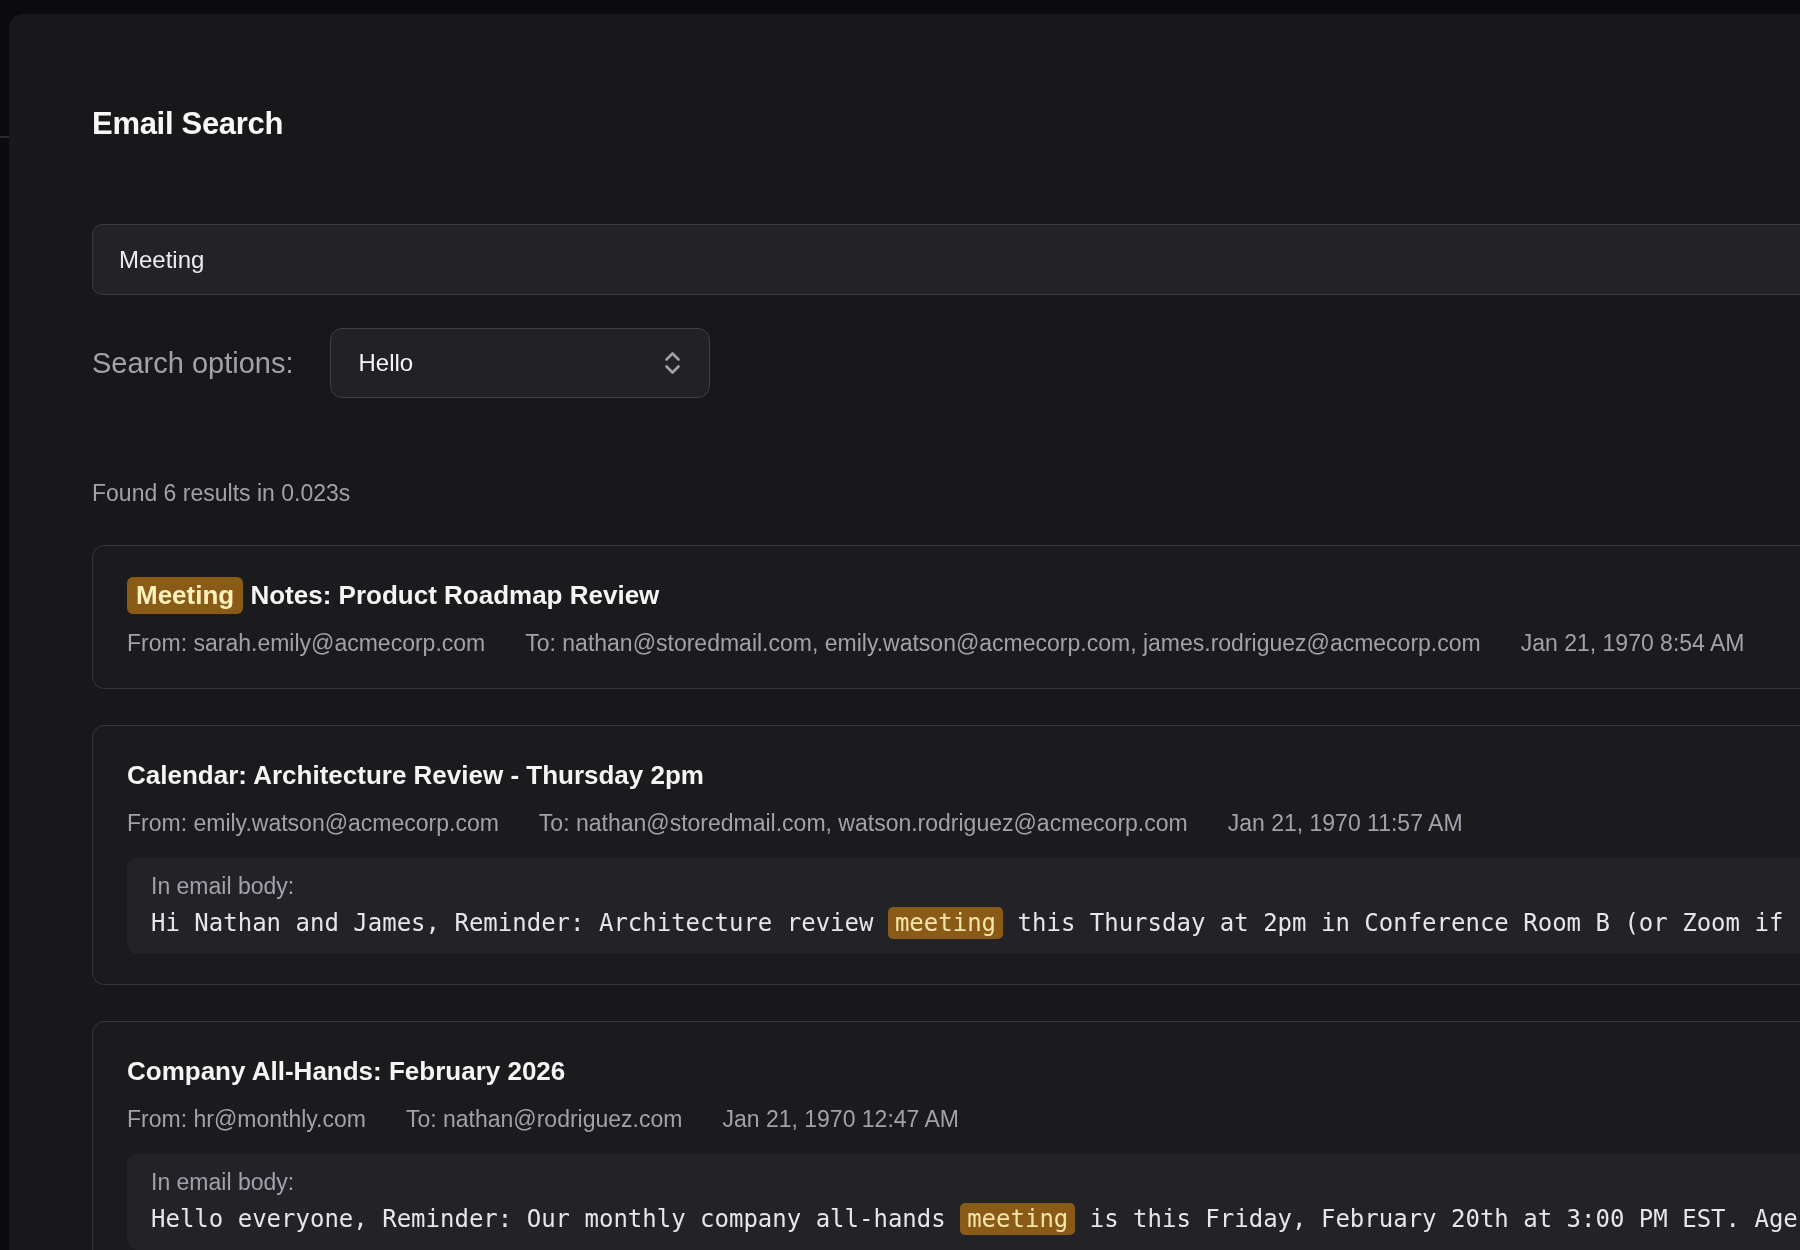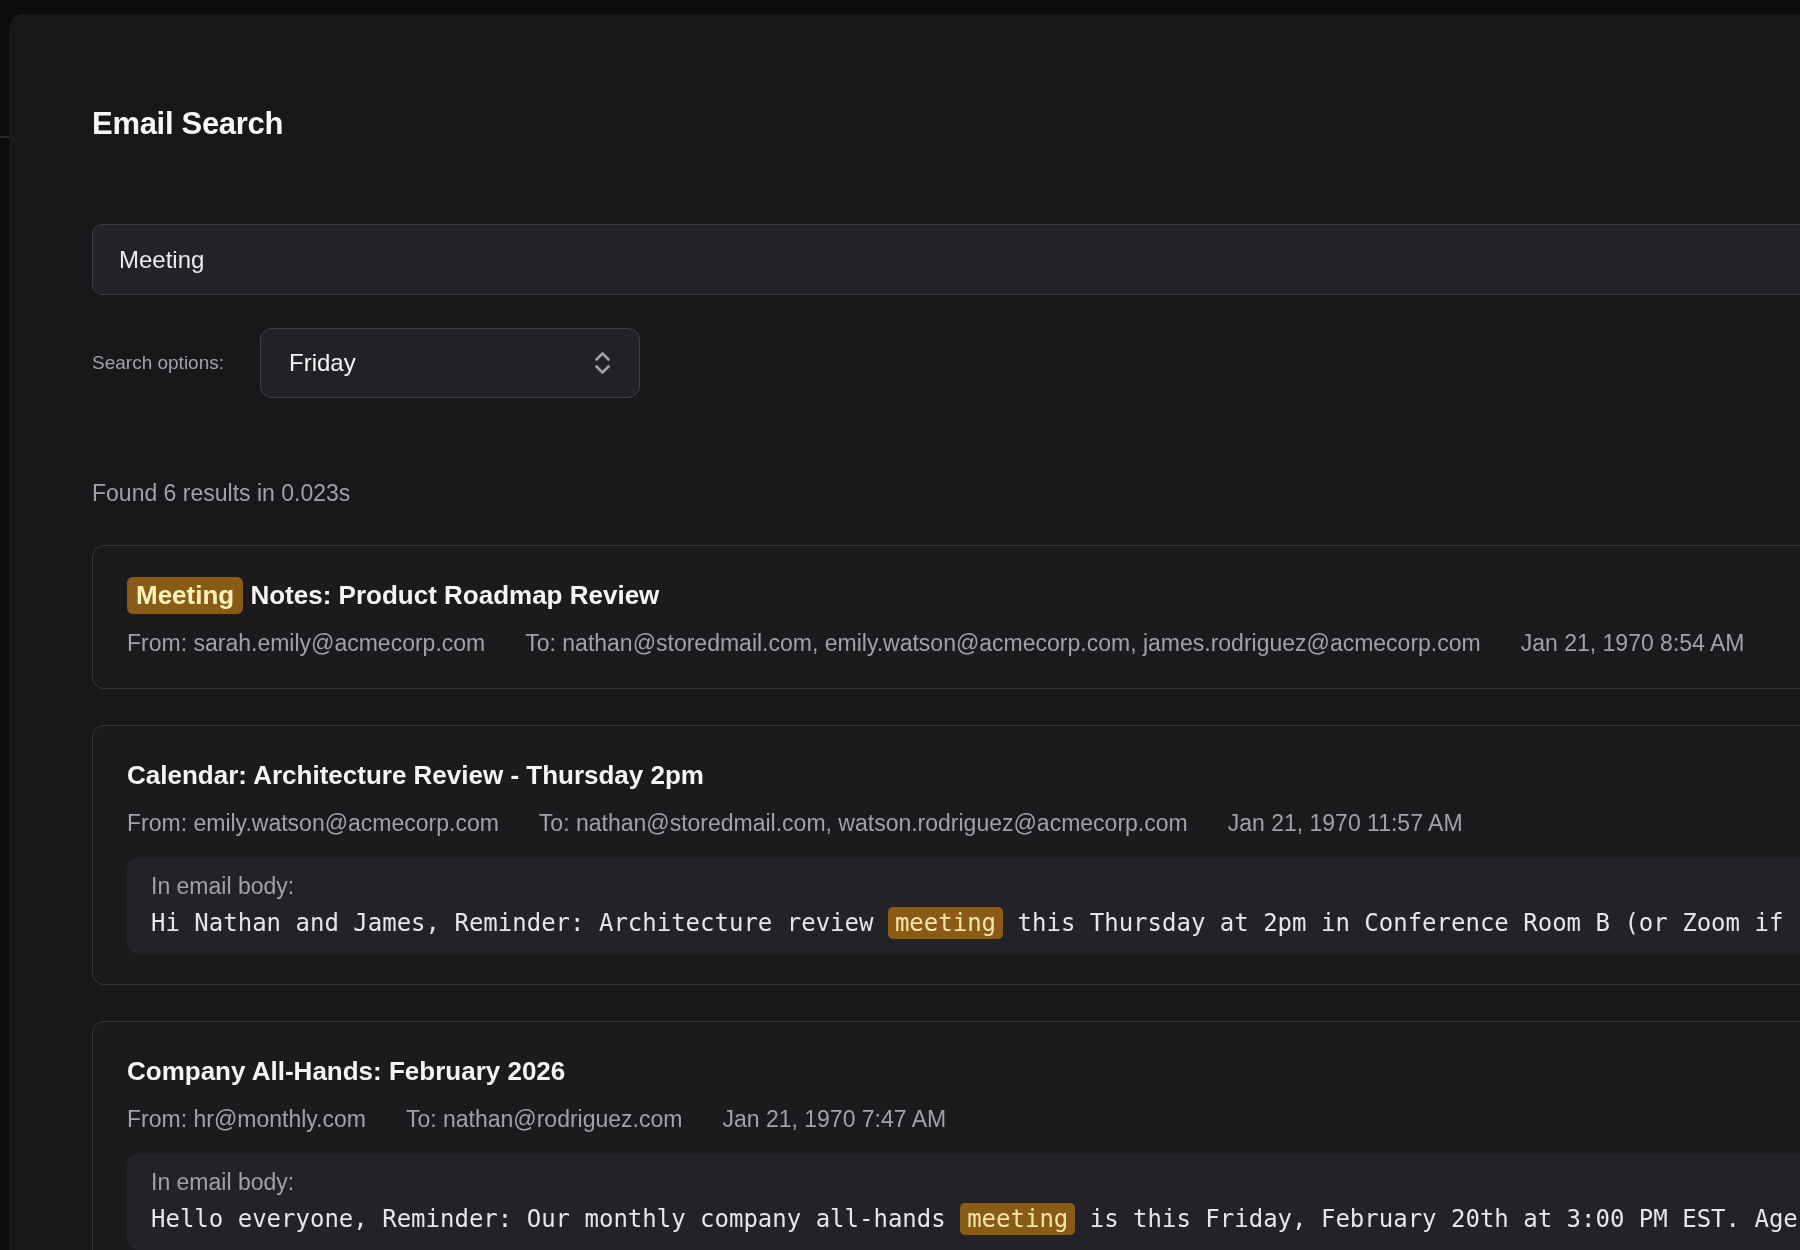--- a/index.html
+++ b/index.html
@@ -29,21 +29,21 @@
   .search-input {
     display: block; width: 100%; height: 71px;
     background: #232327; border: 1px solid #3a3a40; border-radius: 10px;
     color: #ececee; font-size: 24px; font-family: "Liberation Sans", sans-serif;
     padding: 0 26px; outline: none;
     margin-bottom: 33px;
   }
   .options-row {
     display: flex; align-items: center; gap: 36px; margin-bottom: 80px;
   }
-  .options-label { color: #a1a1aa; font-size: 19px; }
+  .options-label { color: #a1a1aa; font-size: 29px; }
   .select {
     width: 380px; height: 70px;
     background: #222226; border: 1px solid #3f3f45; border-radius: 12px;
     display: flex; align-items: center; justify-content: space-between;
     padding: 0 26px 0 28px; cursor: pointer;
   }
   .select-value { color: #f4f4f5; font-size: 24px; font-weight: 500; }
   .summary { color: #a1a1aa; font-size: 23px; line-height: 30px; margin-bottom: 37px; }
 
   .card {
@@ -90,21 +90,21 @@
 <div class="panel">
   <div class="container">
 
     <h1 class="page-title">Email Search</h1>
 
     <input class="search-input" type="text" value="Meeting" style="">
 
     <div class="options-row">
       <span class="options-label">Search options:</span>
       <div class="select">
-        <span class="select-value">Friday</span>
+        <span class="select-value">Hello</span>
         <svg class="chevrons" width="21" height="28" viewBox="0 0 21 28" fill="none">
           <path d="M4.5 10.5 L10.5 4.5 L16.5 10.5" stroke="#a1a1aa" stroke-width="2.6" stroke-linecap="round" stroke-linejoin="round"></path>
           <path d="M4.5 17.5 L10.5 23.5 L16.5 17.5" stroke="#a1a1aa" stroke-width="2.6" stroke-linecap="round" stroke-linejoin="round"></path>
         </svg>
       </div>
     </div>
 
     <div class="summary">Found 6 results in 0.023s</div>
 
     <div class="card">
@@ -121,21 +121,21 @@
       </div>
       <div class="body-box">
         <div class="body-label">In email body:</div>
         <div class="body-line"><span>Hi Nathan and James, Reminder: Architecture review </span><mark class="hl-mono">meeting</mark><span> this Thursday at 2pm in Conference Room B (or Zoom if remote)</span></div>
       </div>
     </div>
 
     <div class="card">
       <div class="card-title">Company All-Hands: February 2026</div>
       <div class="meta">
-        <span class="meta-group"><span>From:</span> <span>hr@monthly.com</span></span><span class="meta-group meta-gap"><span>To:</span> <span>nathan@rodriguez.com</span></span><span class="meta-group meta-gap">Jan 21, 1970 7:47 AM</span>
+        <span class="meta-group"><span>From:</span> <span>hr@monthly.com</span></span><span class="meta-group meta-gap"><span>To:</span> <span>nathan@rodriguez.com</span></span><span class="meta-group meta-gap">Jan 21, 1970 12:47 AM</span>
       </div>
       <div class="body-box">
         <div class="body-label">In email body:</div>
         <div class="body-line"><span>Hello everyone, Reminder: Our monthly company all-hands </span><mark class="hl-mono">meeting</mark><span> is this Friday, February 20th at 3:00 PM EST. Agenda</span></div>
       </div>
     </div>
 
   </div>
 </div>
 

